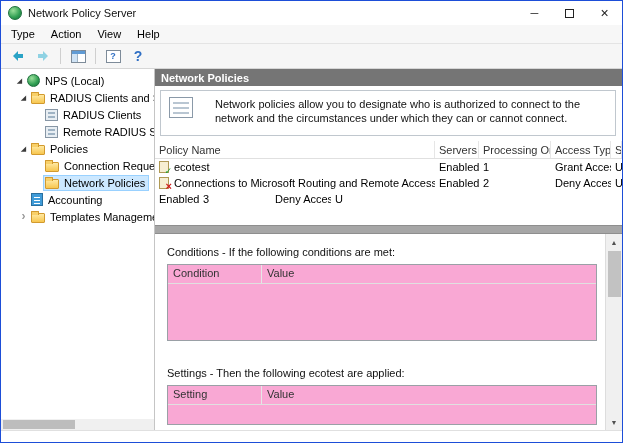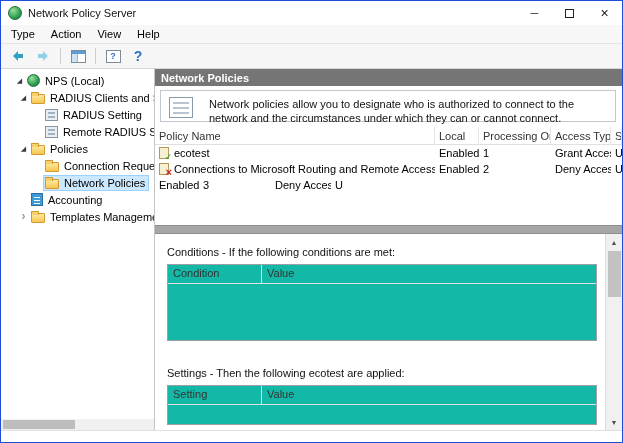--- a/index.html
+++ b/index.html
@@ -76,21 +76,21 @@
   .ic-accounting::before { content:""; position:absolute; top:3px; left:2px; right:2px; height:1px;
                            background:#fff; box-shadow:0 3px 0 #fff, 0 6px 0 #fff; }
   .hscroll { height:11px; flex:none; background:#f0f0f0; position:relative; }
   .hthumb { position:absolute; left:2px; top:1px; height:9px; width:72px; background:#bdbdbd; }
 
   
   .content-panel { flex:1; min-width:0; display:flex; flex-direction:column; background:#fff; }
   .view-header { height:17px; flex:none; background:#757575; color:#fff; font-weight:bold;
                  display:flex; align-items:center; padding-left:6px; }
   .info-box { flex:none; margin:4px 6px 0 5px; border:1px solid #c0c7ce; padding:6px 8px;
-              display:flex; gap:16px; align-items:flex-start; height:32px; }
+              display:flex; gap:22px; align-items:flex-start; height:46px; }
   .ic-info-page { width:24px; height:21px; flex:none; background:#fff; border:1px solid #8a99a8; position:relative; }
   .ic-info-page::before { content:""; position:absolute; top:4px; left:3px; right:3px; height:2px;
                           background:#b9c6d2; box-shadow:0 5px 0 #b9c6d2, 0 10px 0 #b9c6d2; }
   .info-text { flex:1; line-height:1.3; color:#111; }
 
   .list-header { height:18px; flex:none; display:flex; border-bottom:1px solid #e0e0e0; margin-top:5px;
                  color:#333; }
   .col { padding:0 4px; display:flex; align-items:center; overflow:hidden; white-space:nowrap;text-align:center; }
   .list-header .col { border-right:1px solid #e6e6e6; }
   .col-name { width:280px; } .col-status { width:44px; } .col-order { width:72px; }
@@ -103,21 +103,21 @@
   .picon.deny::after  { content:"×"; color:#d11a1a; font-size:11px; }
   .list-filler { flex:1; }
 
   .splitter { height:9px; flex:none; background:#a6a6a6; border-top:1px solid #8e8e8e;
               border-bottom:1px solid #8e8e8e; }
 
   
   .lower { height:196px; flex:none; position:relative; background:#fff;
            padding:12px 25px 0 12px; overflow:hidden; }
   .section-title { margin-bottom:6px; color:#111; }
-  .detail-table { border:1px solid #9aa0a6; background:#14b8a6; display:flex; flex-direction:column; }
+  .detail-table { border:1px solid #9aa0a6; background:#f9a8d4; display:flex; flex-direction:column; }
   .detail-table.conditions { height:77px; margin-bottom:26px; }
   .detail-table.settings { height:40px; }
   .dhead { height:19px; flex:none; display:flex; border-bottom:1px solid #e0e0e0; color:#333; }
   .dcol1 { width:94px; padding:2px 5px; border-right:1px solid #e6e6e6; overflow:hidden; }
   .dcol2 { flex:1; padding:2px 5px; overflow:hidden; }
   .dbody { flex:1; }
 
   .vscroll { position:absolute; top:0; right:0; bottom:0; width:17px; background:#f0f0f0;
              border-left:1px solid #ddd; display:flex; flex-direction:column; align-items:center; }
   .vs-btn { width:17px; height:16px; flex:none; display:flex; align-items:center; justify-content:center;
@@ -197,21 +197,21 @@
           <span class="selwrap">
               <span class="ticon ic-folder"></span>
           <span>RADIUS Clients and Servers</span>
             </span>
         </div>
 
         <div class="tree-item lvl2">
           <span class="exp"></span>
           <span class="selwrap">
               <span class="ticon ic-server"></span>
-          <span>RADIUS Setting</span>
+          <span>RADIUS Clients</span>
             </span>
         </div>
 
         <div class="tree-item lvl2">
           <span class="exp"></span>
           <span class="selwrap">
               <span class="ticon ic-server"></span>
           <span>Remote RADIUS Server</span>
             </span>
         </div>
@@ -268,21 +268,21 @@
         <span>Network Policies</span>
       </div>
 
       <div class="info-box">
         <span class="ic-info-page"></span>
         <div class="info-text">Network policies allow you to designate who is authorized to connect to the network and the circumstances under which they can or cannot connect.</div>
       </div>
 
       <div class="list-header">
         <div class="col col-name">Policy Name</div>
-        <div class="col col-status">Local</div>
+        <div class="col col-status">Servers</div>
         <div class="col col-order">Processing Order</div>
         <div class="col col-access">Access Type</div>
         <div class="col col-src">S</div>
       </div>
 
       <div class="list-row">
         <div class="col col-name">
             <span class="picon grant"></span>
             <span>ecotest</span>
           </div>

